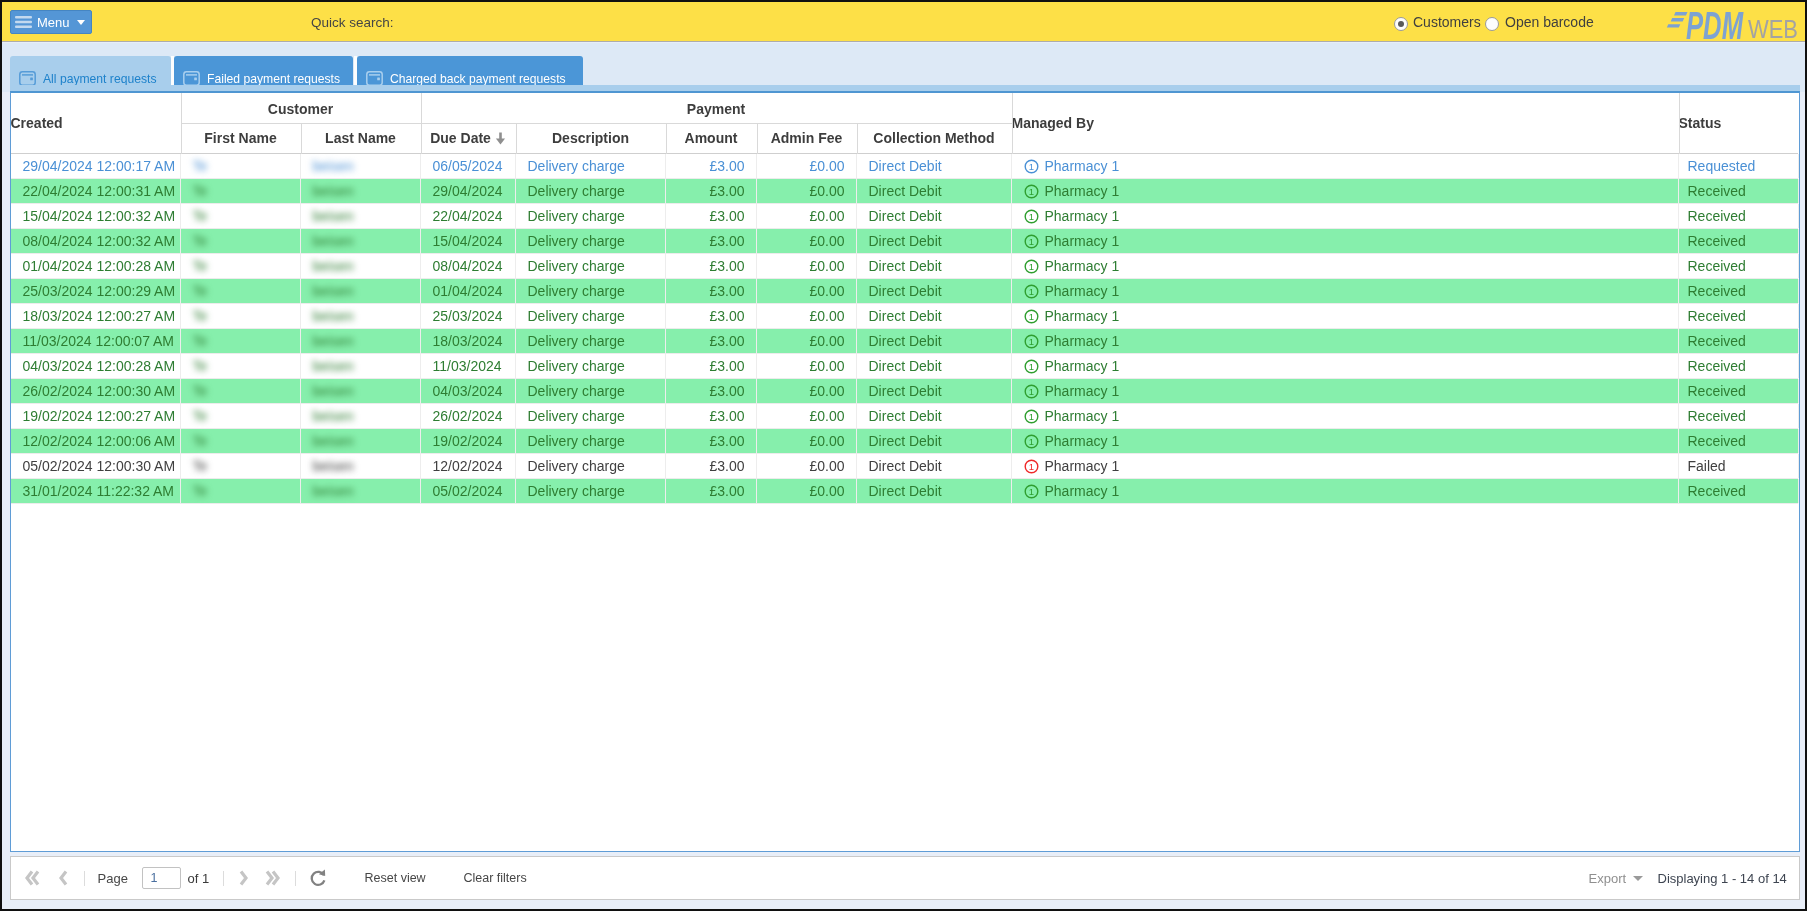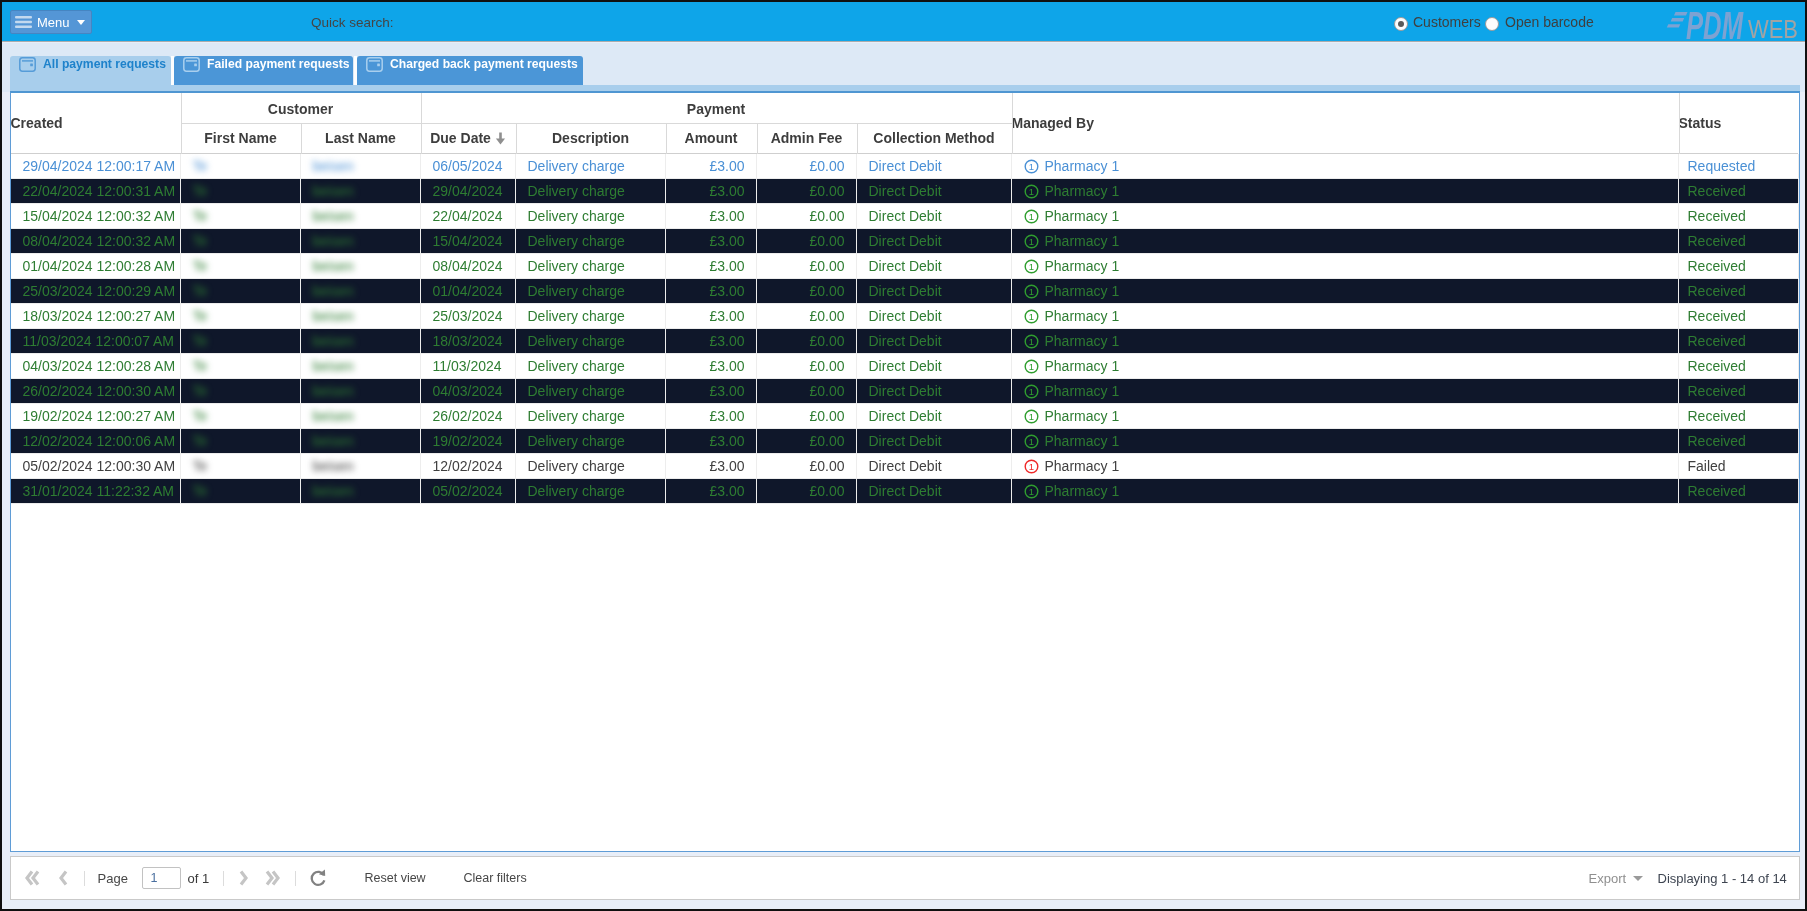--- a/index.html
+++ b/index.html
@@ -1,54 +1,54 @@
 <!DOCTYPE html>
 <html><head>
 <meta charset="utf-8">
 <style>
 * { margin:0; padding:0; box-sizing:border-box; }
 html,body { width:1807px; height:911px; }
 body { font-family:"Liberation Sans", sans-serif; background:#e8eef8; position:relative; border:2px solid #101010; overflow:hidden; }
 
 
-.topbar { position:absolute; left:0; top:0; width:1803px; height:40px; background:#0ea5e9; border-bottom:1px solid #acacac; }
+.topbar { position:absolute; left:0; top:0; width:1803px; height:40px; background:#fde047; border-bottom:1px solid #acacac; }
 .menubtn { position:absolute; left:8px; top:8px; width:82px; height:24px; background:#5496d6; border:1px solid #4585c2; border-radius:2px; display:flex; align-items:center; }
 .menubtn .txt { color:#fff; font-size:13px; }
 .menubtn .caret { width:0; height:0; border-left:4.5px solid transparent; border-right:4.5px solid transparent; border-top:5px solid #fff; margin-left:7px; }
 .qslabel { position:absolute; left:309px; top:0; height:40px; line-height:41px; font-size:13.5px; color:#454545; }
 .qsinput { position:absolute; left:396px; top:8px; width:988px; height:24px; background:#fff; border:1px solid #b2b2b2; }
 .qsinput .ph { position:absolute; left:7px; top:0; line-height:22px; font-size:13.5px; color:#8b8b8b; }
 .clearbtn { position:absolute; right:4px; top:4px; width:14px; height:14px; border-radius:50%; background:#ccc; }
 .clearbtn:before { content:""; position:absolute; left:6.2px; top:2.5px; width:1.6px; height:9px; background:#fff; transform:rotate(45deg); }
 .clearbtn:after { content:""; position:absolute; left:6.2px; top:2.5px; width:1.6px; height:9px; background:#fff; transform:rotate(-45deg); }
 .radio { position:absolute; top:15px; width:14px; height:14px; border-radius:50%; border:1px solid #9a9a9a; background:#fdfdfd; }
 .radio.sel:after { content:""; position:absolute; left:3px; top:3px; width:6px; height:6px; border-radius:50%; background:#5a5a5a; }
 .rlabel { position:absolute; top:0; height:40px; line-height:41px; font-size:14px; color:#3f3f3f; }
 
 
 .strip { position:absolute; left:0; top:41px; width:1803px; height:49px; background:#dde9f6; }
-.tab { position:absolute; top:13px; height:30px; border-radius:3px 3px 0 0; display:flex; align-items:flex-start; font-size:13.5px; font-weight:bold; white-space:nowrap; }
+.tab { position:absolute; top:13px; height:30px; border-radius:3px 3px 0 0; display:flex; align-items:flex-end; font-size:13.5px; font-weight:normal; white-space:nowrap; }
 .tab .tabico { margin-left:9px; flex:none; }
 .tab .lbl { margin-left:7px; transform:scaleX(0.9); transform-origin:0 50%; }
 .tab.active { background:#a8ceec; color:#1e82cb; }
 .tab.inactive { background:#4b96d7; color:#fff; }
 .tabgap { position:absolute; top:13px; height:31px; width:3px; background:#fdfefe; }
 
 
 .grid { position:absolute; left:7.5px; top:89px; width:1790px; height:761px; background:#fff; border:1px solid #5f9cd6; border-top:2px solid #4f96d2; }
 .bluebar { position:absolute; left:7.5px; top:83px; width:1790px; height:6px; background:#a8ceec; }
 .hdr { position:absolute; left:0; top:0; width:1787px; height:61px; background:#fff; border-bottom:1px solid #cfcfcf; font-weight:bold; font-size:14px; color:#3d3d3d; }
 .vline { position:absolute; width:1px; background:#d9d9d9; }
 .hline { position:absolute; height:1px; background:#d9d9d9; }
 .hspan { position:absolute; top:0; height:60px; line-height:60px; }
 .hgroup { position:absolute; top:0; height:30px; line-height:32px; text-align:center; }
 .hsub { position:absolute; top:30px; height:30px; line-height:30px; text-align:center; }
 
 .row { position:absolute; left:0; width:1787px; height:25px; background:#fff; border-bottom:1px solid #ececec; }
-.row.alt { background:#0f172a; }
+.row.alt { background:#86efac; }
 .cell { position:absolute; top:0; height:24px; line-height:25px; font-size:14px; border-right:1px solid #ededed; overflow:hidden; white-space:nowrap; }
 .tl { text-align:left; padding-left:12px; }
 .tr { text-align:right; padding-right:11px; }
 .c-blue { color:#4a90d5; }
 .c-green { color:#2e7d32; }
 .c-red { color:#404040; }
 .blur { filter:blur(3px); }
 .b2 { letter-spacing:0; }
 .c1 { vertical-align:-3px; }
 

